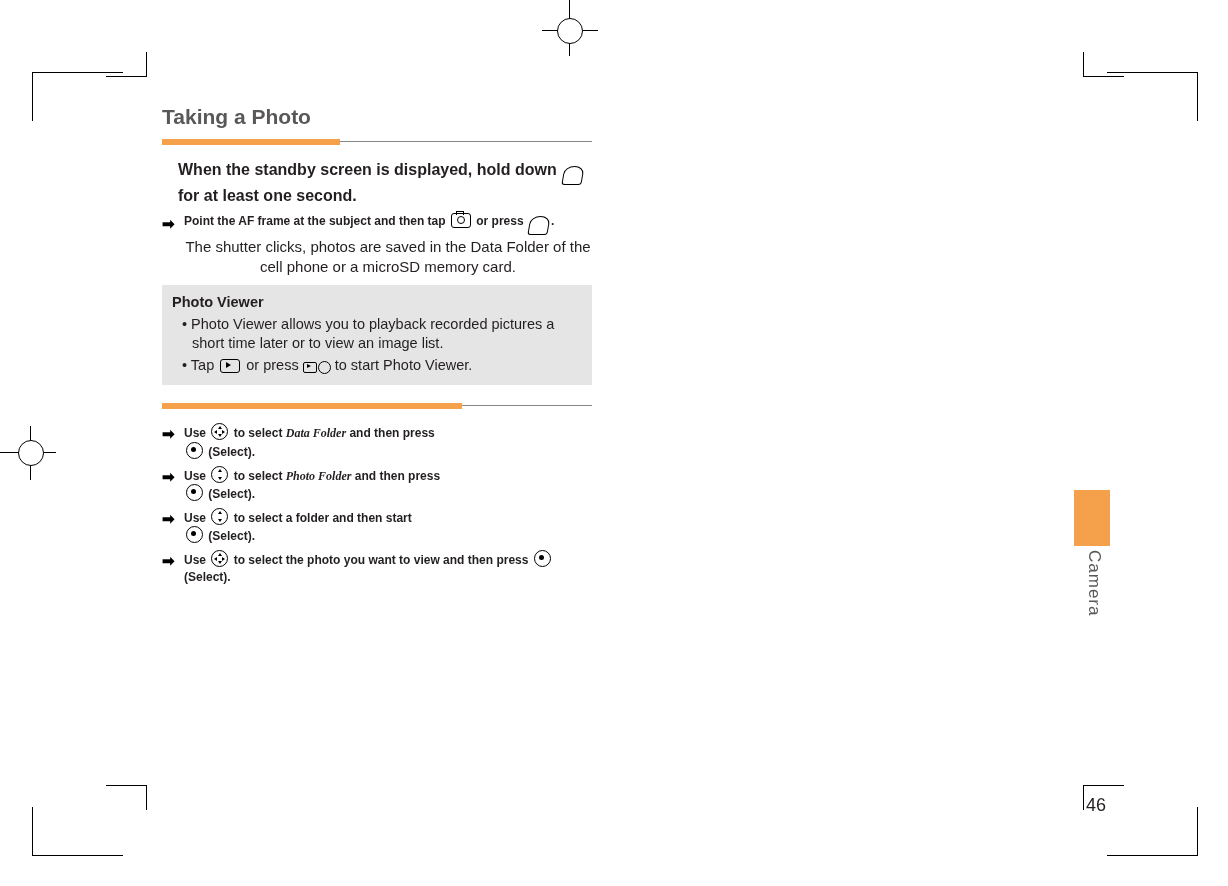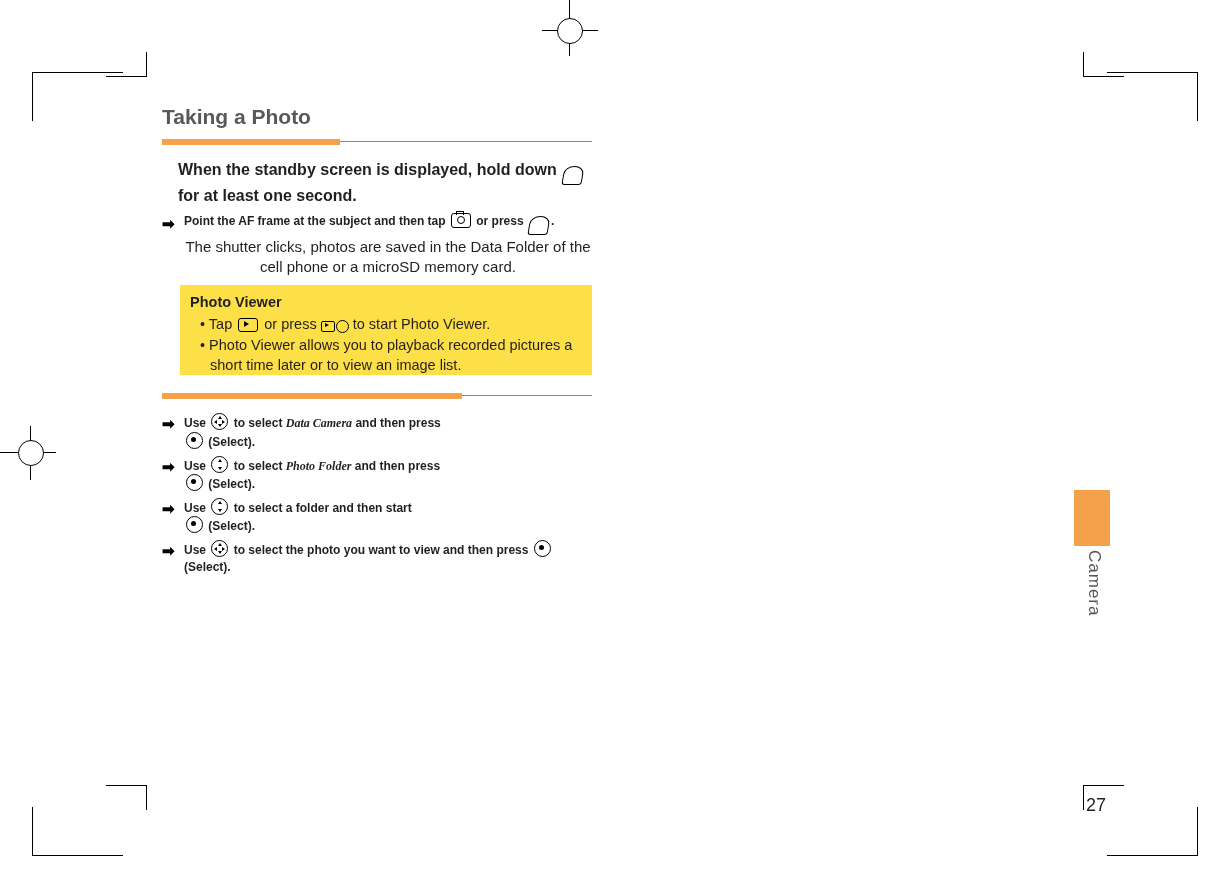--- a/index.html
+++ b/index.html
@@ -103,23 +103,23 @@
   }
   .step-note {
     font-size: 15px;
     font-weight: normal;
     line-height: 1.35;
     margin: 2px 0 8px 22px;
     text-align: center;
   }
   .italic { font-family: Georgia, "Times New Roman", serif; font-style: italic; font-weight: bold;}
   .note-box {
-    background: #fde047;
-    padding: 8px 10px 0 10px;
-    margin: 6px 0 18px 18px;
+    background: #e5e5e5;
+    padding: 8px 10px 10px 10px;
+    margin: 6px 0 18px 0;
     font-size: 14.5px;
     line-height: 1.35;
   }
   .note-title { font-weight: bold; margin-bottom: 2px;}
   .note-box ul { margin:0; padding:0 0 0 10px; list-style:none;}
   .note-box li { text-indent:-10px; padding-left:10px; margin-top:2px;}
 
   
   .ic {
     display:inline-block; vertical-align:-3px;
@@ -230,43 +230,43 @@
       <span class="ic ic-camera"></span>
       <span>or press</span>
       <span class="ic ic-key"><span class="cam-dot">&nbsp;</span></span><span>.</span>
     </div>
   </div>
   <p class="step-note">The shutter clicks, photos are saved in the Data Folder of the cell phone or a microSD memory card.</p>
 
   <div class="note-box">
     <div class="note-title">Photo Viewer</div>
     <ul>
+      <li>• <span>Photo Viewer allows you to playback recorded pictures a short time later or to view an image list.</span></li>
       <li>• <span>Tap</span>
         <span class="ic ic-play"></span>
         <span>or press</span>
         <span class="ic-playkey">
             <span class="box"></span>
             <span class="ring"></span>
           </span>
         <span>to start Photo Viewer.</span>
       </li>
-      <li>• <span>Photo Viewer allows you to playback recorded pictures a short time later or to view an image list.</span></li>
     </ul>
   </div>
 
   <div class="rule" style="--orange-w:300px"></div>
 
 
   <div class="step">
     <div class="step-arrow">➡</div>
     <div class="step-body">
       <span>Use</span>
       <span class="ic ic-dpad"><span class="l"></span><span class="r"></span></span>
       <span>to select</span>
-      <span class="italic">Data Camera</span>
+      <span class="italic">Data Folder</span>
       <span>and then press</span><br>
       <span class="ic ic-center"></span>
       <span>(Select).</span>
     </div>
   </div>
 
   <div class="step">
     <div class="step-arrow">➡</div>
     <div class="step-body">
       <span>Use</span>
@@ -298,13 +298,13 @@
       <span>to select the photo you want to view and then press</span>
       <span class="ic ic-center"></span>
       <span>(Select).</span>
     </div>
   </div>
 
 </div>
 
 <div class="side-tab-bg"></div>
 <div class="side-tab-label">Camera</div>
-<div class="page-num">27</div>
+<div class="page-num">46</div>
 
 </body></html>

